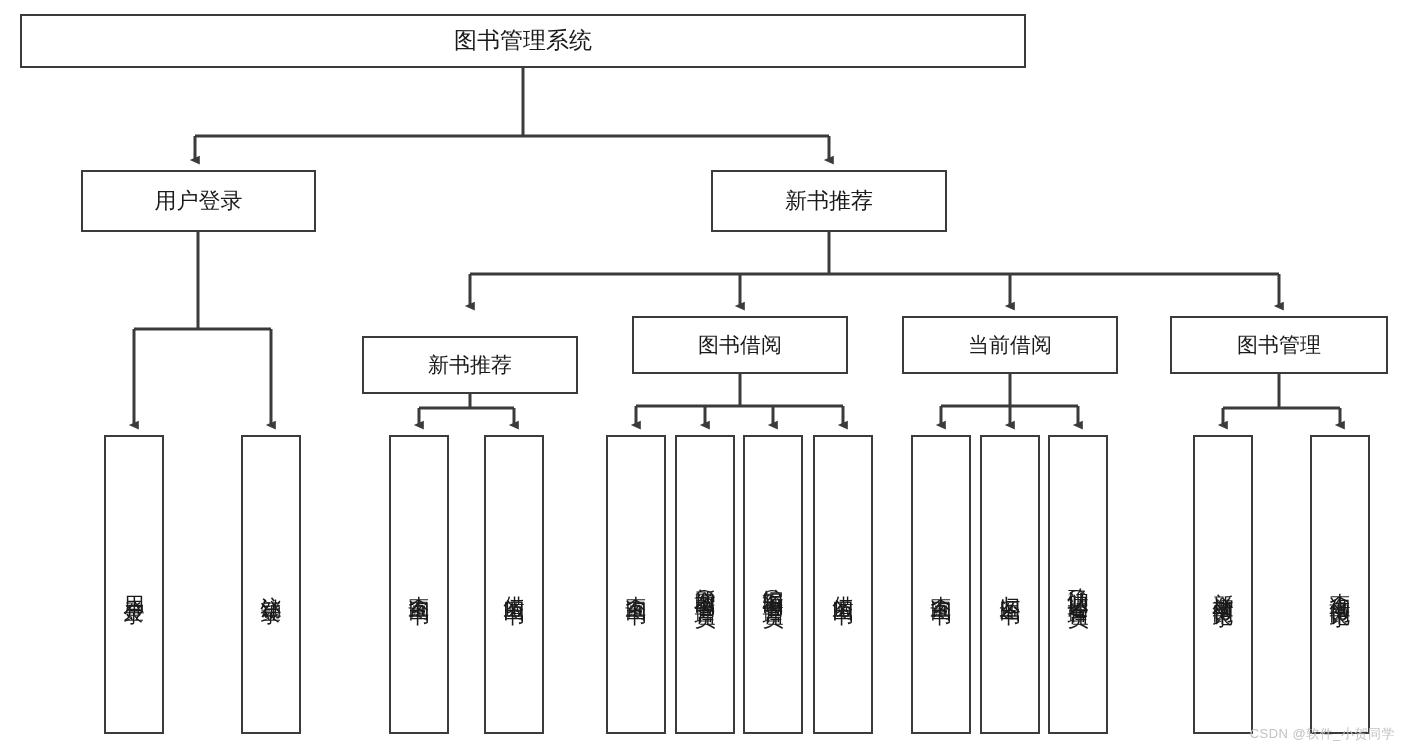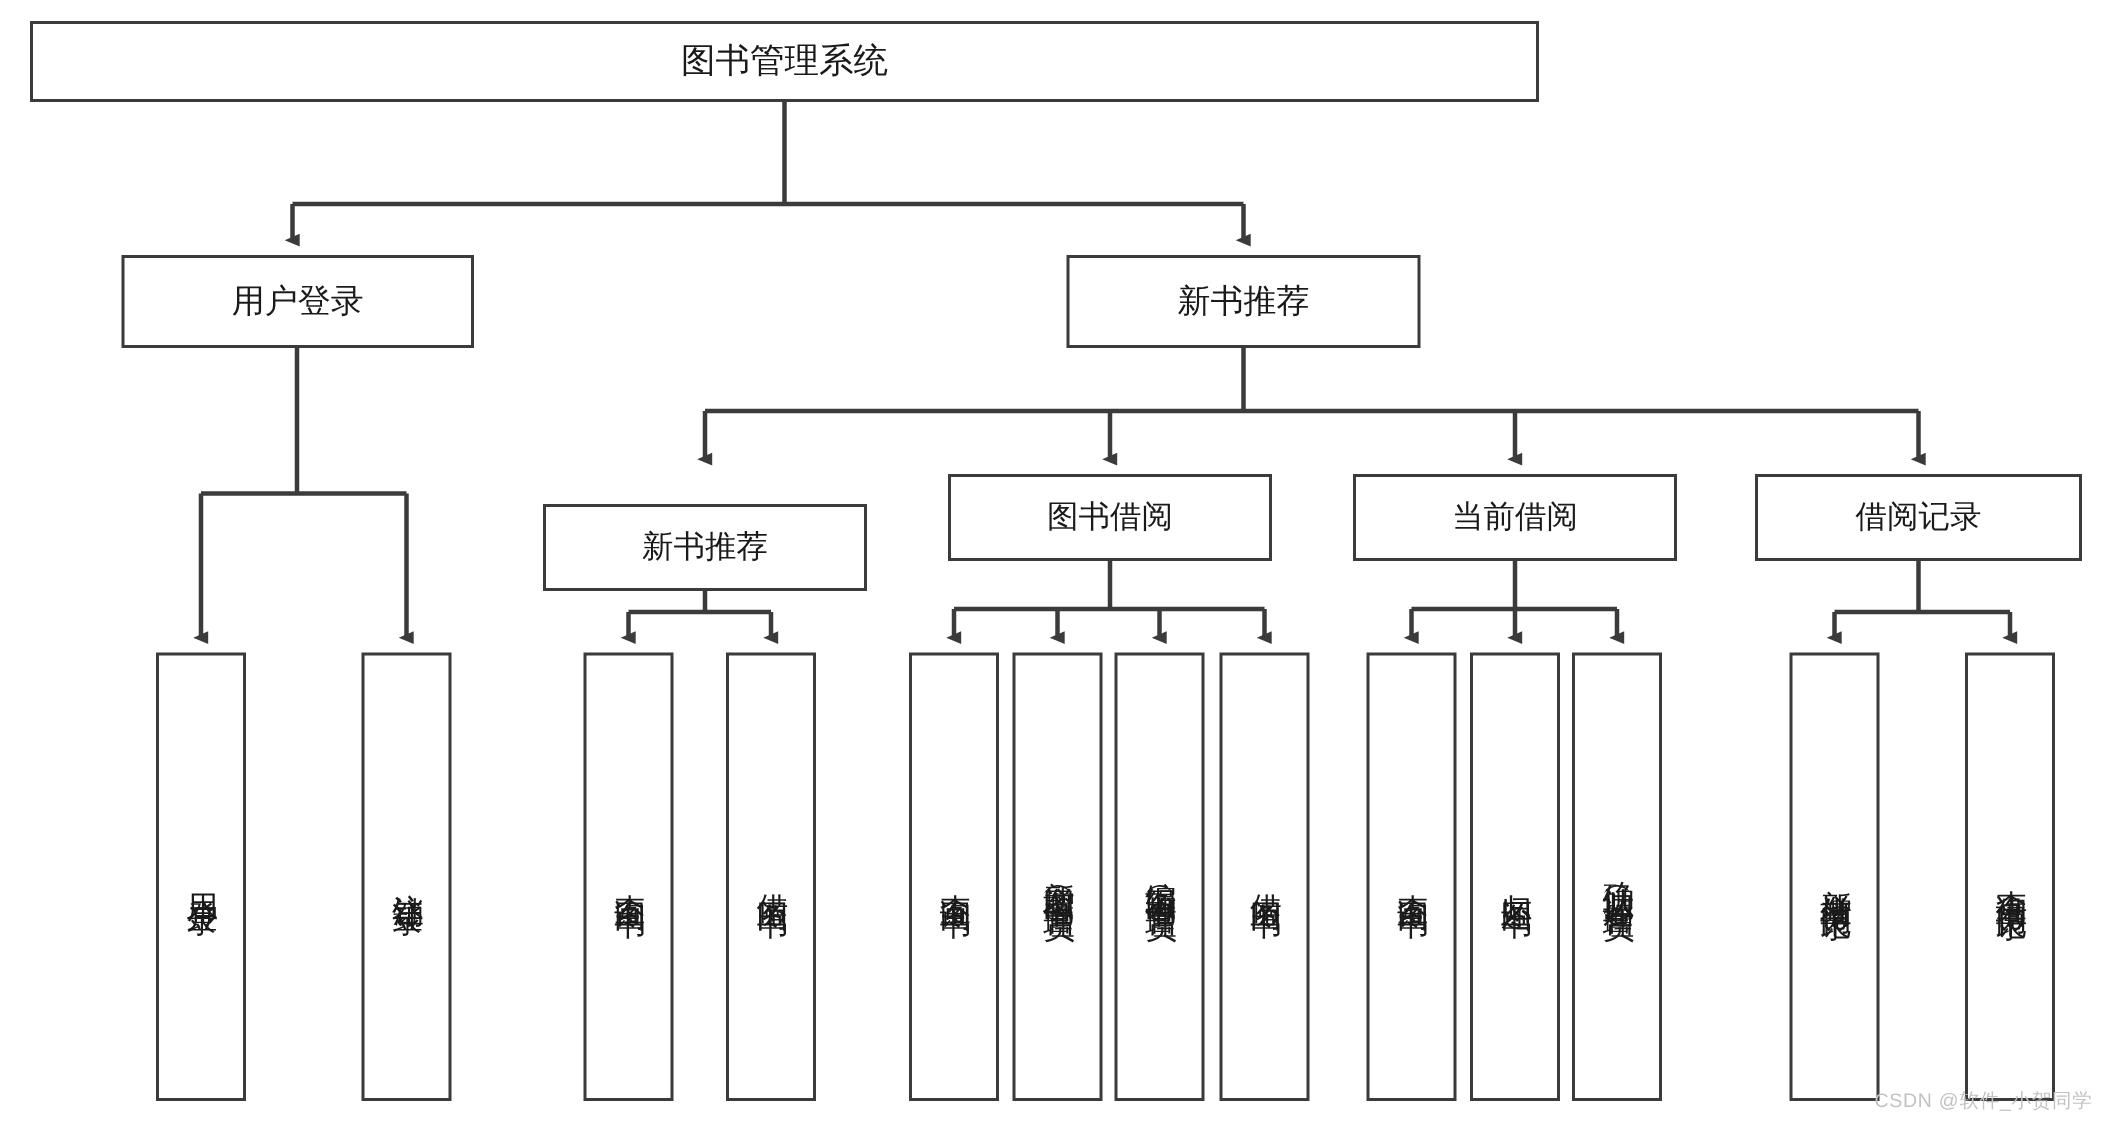--- a/index.html
+++ b/index.html
@@ -131,21 +131,21 @@
   <div class="node lvl2" style="left:362px;top:316px;width:216px;height:58px;margin-top:20px;">
     <span class="lbl">新书推荐</span>
   </div>
   <div class="node lvl2" style="left:632px;top:316px;width:216px;height:58px;">
     <span class="lbl">图书借阅</span>
   </div>
   <div class="node lvl2" style="left:902px;top:316px;width:216px;height:58px;">
     <span class="lbl">当前借阅</span>
   </div>
   <div class="node lvl2" style="left:1170px;top:316px;width:218px;height:58px;">
-    <span class="lbl">借阅记录</span>
+    <span class="lbl">图书管理</span>
   </div>
 
   <div class="node leaf" style="left:104px;top:435px;width:60px;height:299px;">
     <span class="lbl">用户登录</span>
   </div>
   <div class="node leaf" style="left:241px;top:435px;width:60px;height:299px;">
     <span class="lbl">注销登录</span>
   </div>
 
   <div class="node leaf" style="left:389px;top:435px;width:60px;height:299px;">

